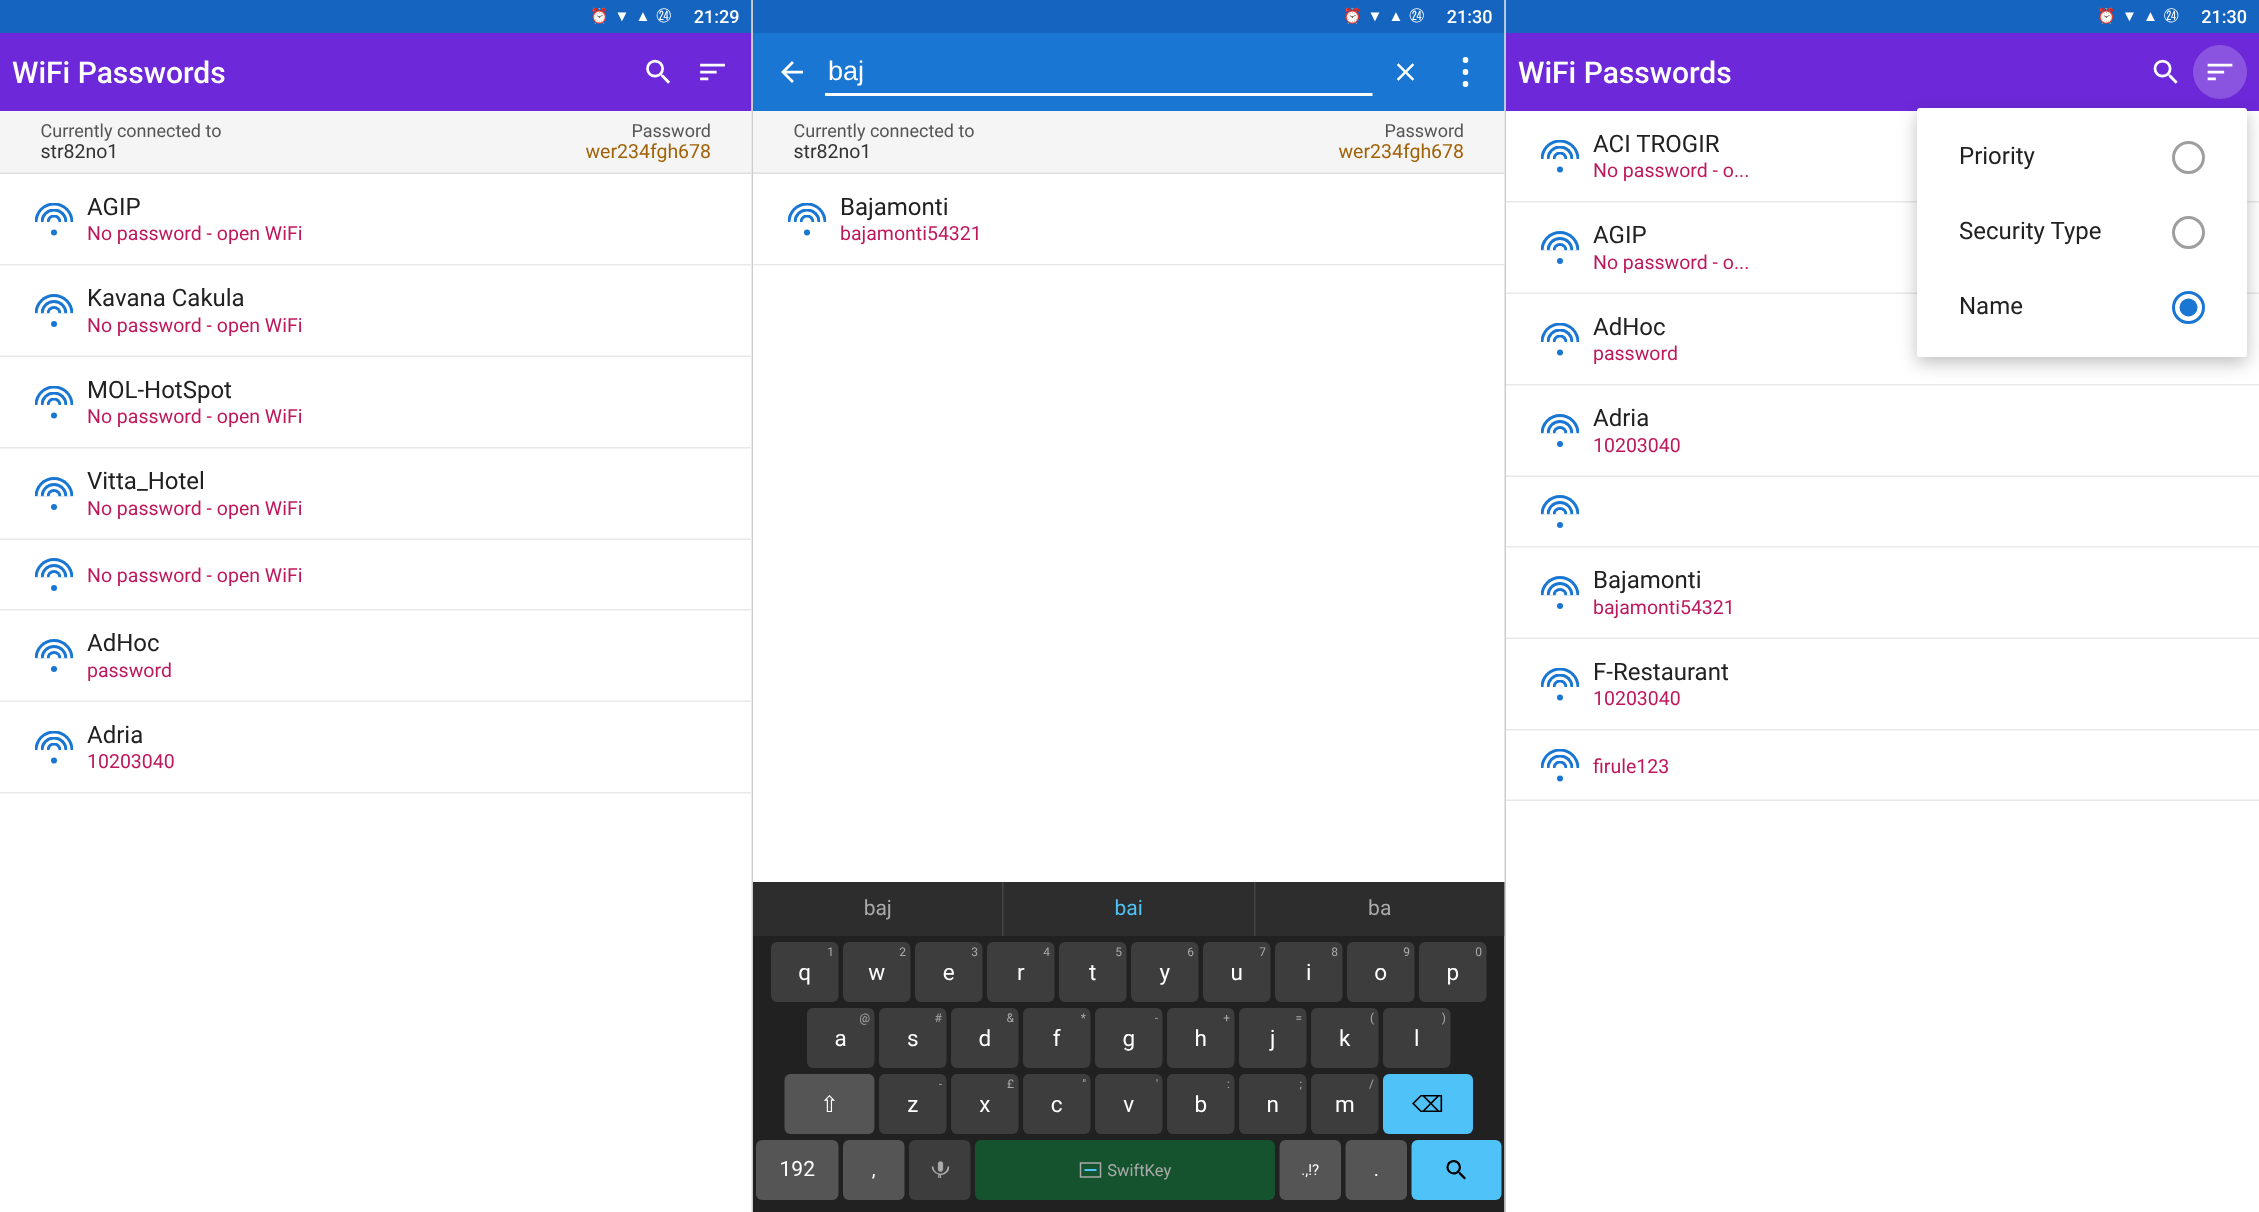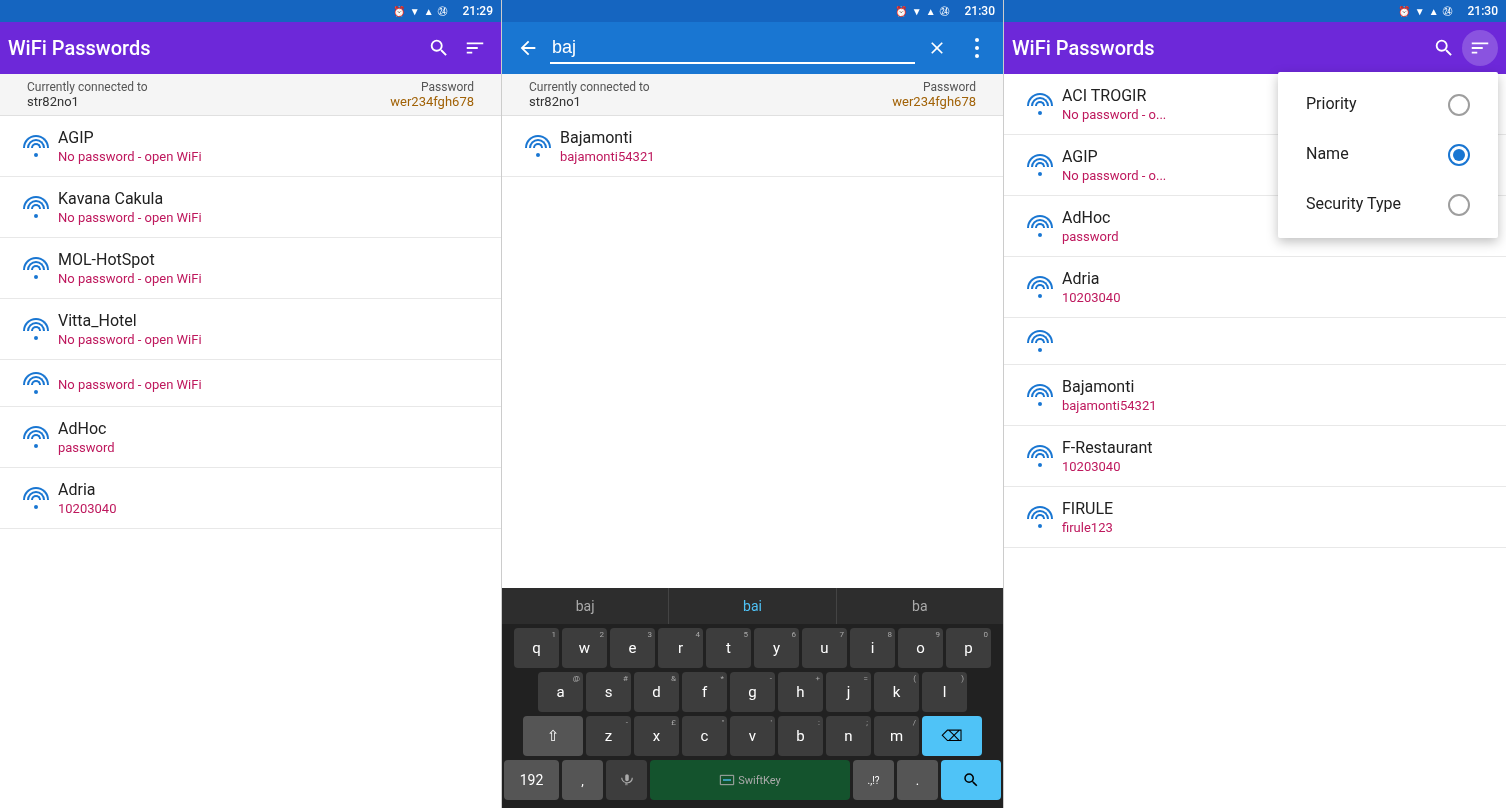--- a/index.html
+++ b/index.html
@@ -728,35 +728,34 @@
     <div class="wifi-item">
       <div class="wifi-icon-wrap">
           <div class="wifi-symbol">
             <div class="wifi-arc-1"></div>
             <div class="wifi-arc-2"></div>
             <div class="wifi-arc-3"></div>
             <div class="wifi-dot-circle"></div>
           </div>
         </div>
       <div class="wifi-info">
-          <div class="wifi-name">FIRULE</div>
           <div class="wifi-sub">firule123</div>
         </div>
     </div>
   </div>
 
   <div class="dropdown-menu">
     <div class="dropdown-item">
       <span class="dropdown-item-label">Priority</span>
+      <div class="radio-circle"></div>
+    </div>
+    <div class="dropdown-item">
+      <span class="dropdown-item-label">Security Type</span>
       <div class="radio-circle"></div>
     </div>
     <div class="dropdown-item">
       <span class="dropdown-item-label">Name</span>
       <div class="radio-circle selected">
         <div class="radio-inner"></div>
       </div>
     </div>
-    <div class="dropdown-item">
-      <span class="dropdown-item-label">Security Type</span>
-      <div class="radio-circle"></div>
-    </div>
   </div>
 </div>
 
 </body></html>

